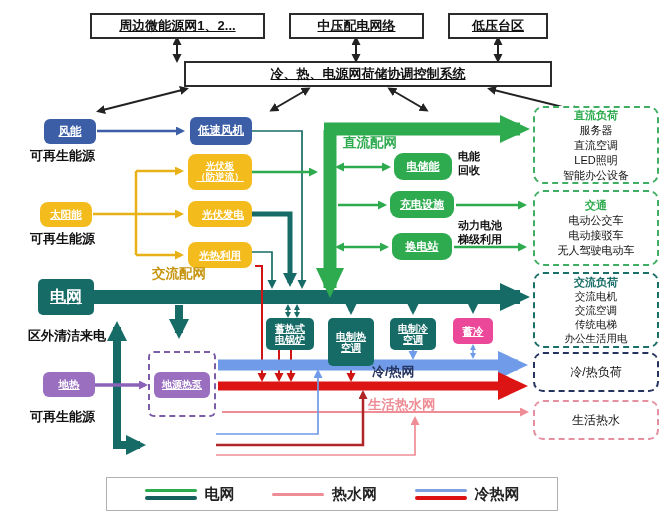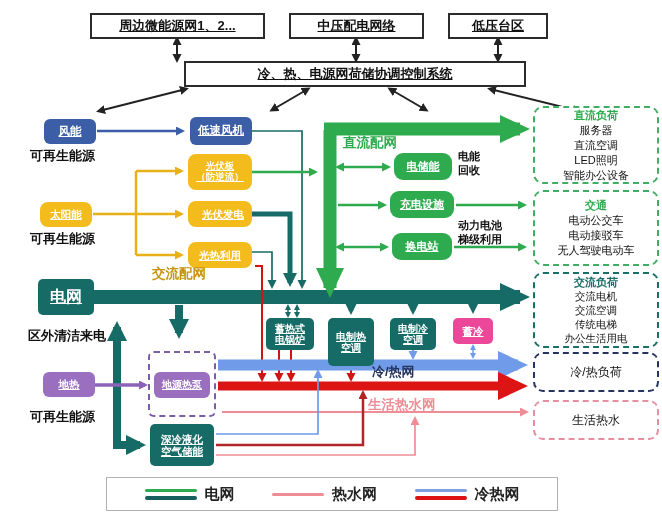--- a/index.html
+++ b/index.html
@@ -148,21 +148,21 @@
 
   <div class="box wbox" style="left:90px;top:13px;width:175px;height:26px;">
       <span>周边微能源网1、2...</span>
     </div>
   <div class="box wbox" style="left:289px;top:13px;width:135px;height:26px;">
       <span>中压配电网络</span>
     </div>
   <div class="box wbox" style="left:448px;top:13px;width:100px;height:26px;">
       <span>低压台区</span>
     </div>
-  <div class="box wbox" style="left:184px;top:61px;width:342px;height:26px;">
+  <div class="box wbox" style="left:184px;top:61px;width:368px;height:26px;">
       <span>冷、热、电源网荷储协调控制系统</span>
     </div>
 
   <div class="box bluebox" style="left:44px;top:119px;width:52px;height:25px;">
       <span>风能</span>
     </div>
   <div class="lbl" style="left:30px;top:147px;">可再生能源</div>
   <div class="box bluebox" style="left:190px;top:117px;width:62px;height:28px;">
       <span>低速风机</span>
     </div>
@@ -190,24 +190,20 @@
 
   <div class="box pbox" style="left:43px;top:372px;width:52px;height:25px;font-size:10.5px;">
       <span>地热</span>
     </div>
   <div class="lbl" style="left:30px;top:408px;">可再生能源</div>
   <div class="abs" style="left:148px;top:351px;width:68px;height:66px;border:2px dashed #7b5ea7;border-radius:6px;background:#fff;"></div>
   <div class="box pbox" style="left:154px;top:372px;width:56px;height:26px;font-size:10px;">
       <span>地源热泵</span>
     </div>
 
-  <div class="box tbox" style="left:150px;top:424px;width:64px;height:42px;font-size:10.5px;">
-    <span>深冷液化</span>
-    <span>空气储能</span>
-  </div>
 
   <div class="lbl" style="left:343px;top:134px;color:#2eab4f;font-size:13.5px;">直流配网</div>
   <div class="box gbox" style="left:394px;top:153px;width:58px;height:27px;">
       <span>电储能</span>
     </div>
   <div class="note" style="left:458px;top:150px;">
     <div>电能</div>
     <div>回收</div>
   </div>
   <div class="box gbox" style="left:390px;top:191px;width:64px;height:27px;">

